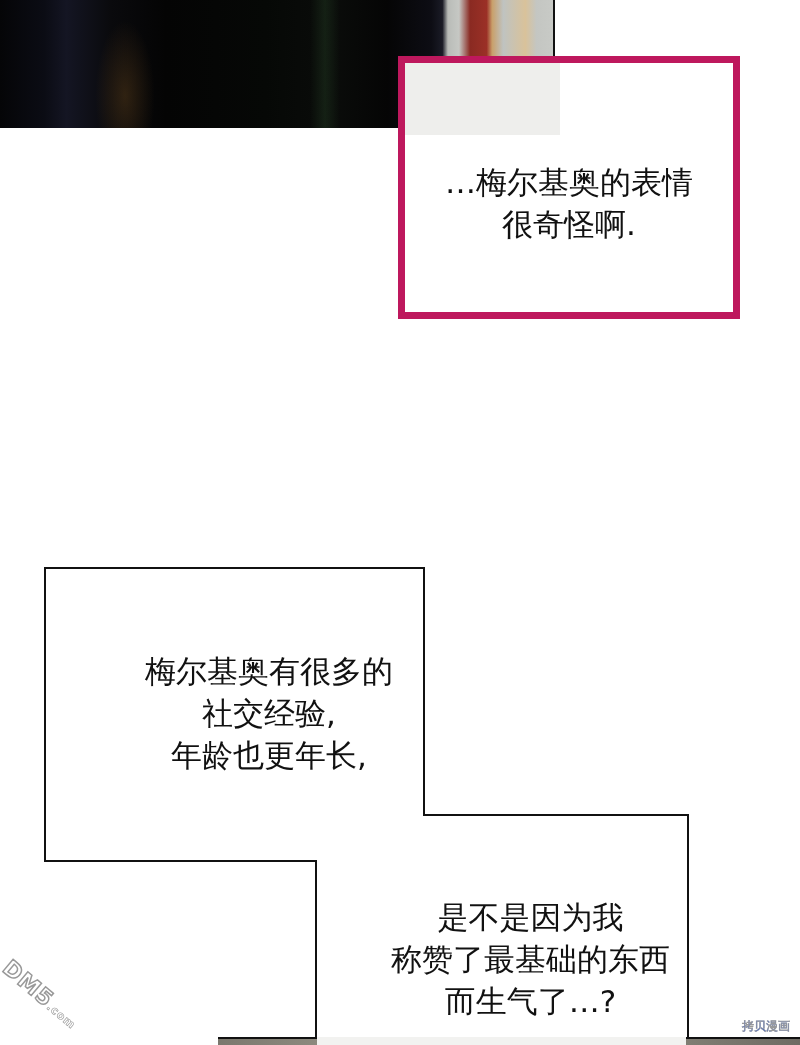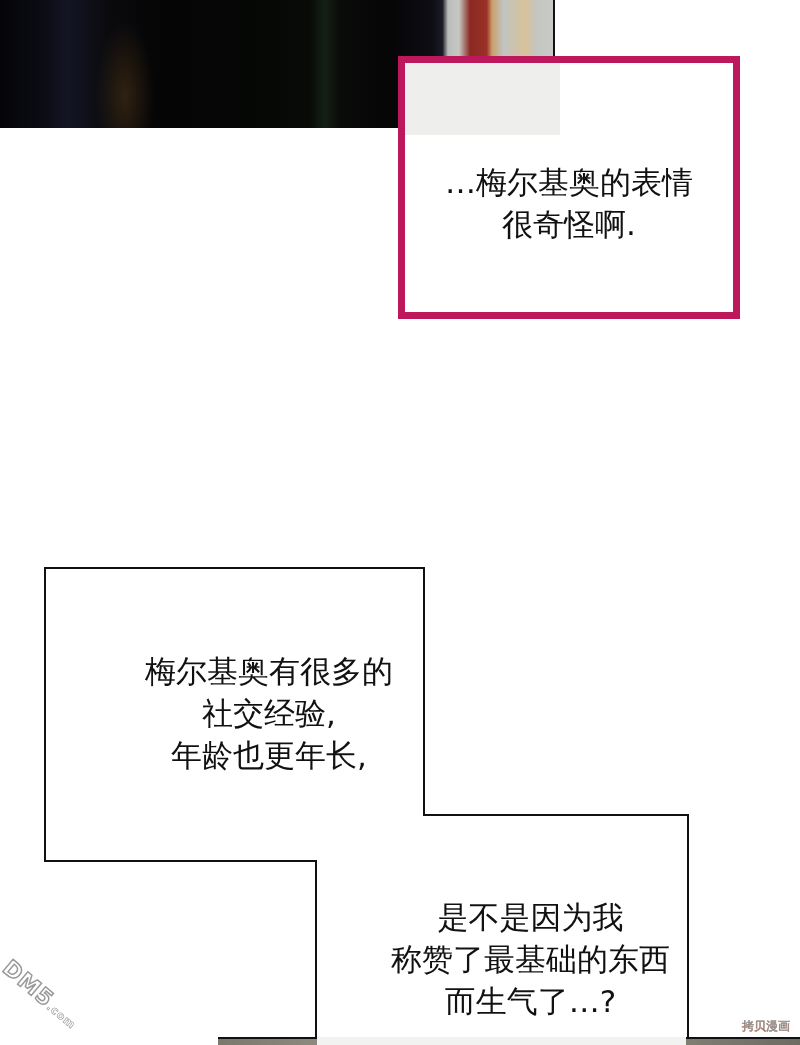--- a/index.html
+++ b/index.html
@@ -55,21 +55,21 @@
     }
     .wm-dm5 {
       position: absolute; left: 14px; top: 955px; transform: rotate(40deg);
       transform-origin: left top;
       font-family: "DejaVu Sans", sans-serif; font-weight: bold; font-size: 22px;
       color: #fff; -webkit-text-stroke: 1.5px #999; letter-spacing: 1px;
     }
     .wm-dm5 small { font-size: 11px; -webkit-text-stroke: 0.6px #999; }
     .wm-right {
       position: absolute; right: 10px; top: 1018px; font-size: 12px;
-      color: #c2410c; -webkit-text-stroke: 0.6px #999;
+      color: #1d4ed8; -webkit-text-stroke: 0.6px #999;
     }
   </style>
 </head>
 <body>
 
 <div class="panel-top">
   <div class="shade"></div>
   <div class="shade2"></div>
 </div>
 

